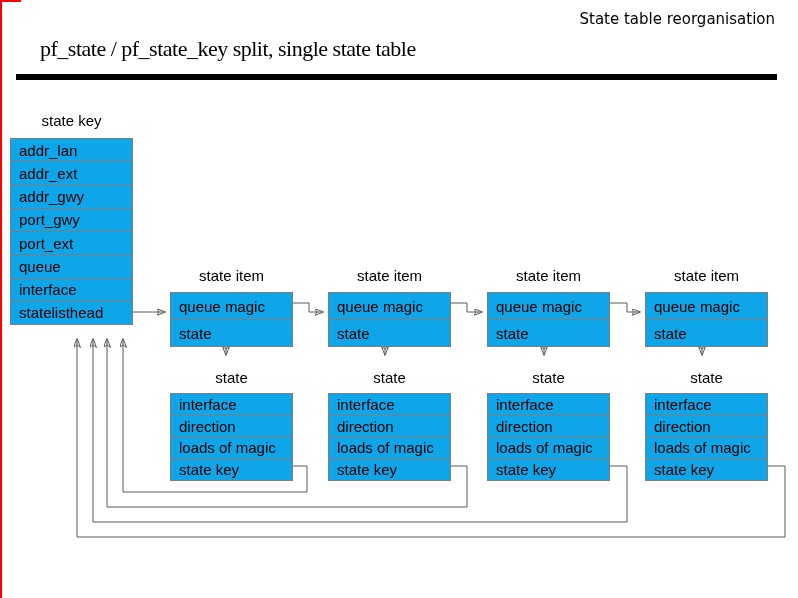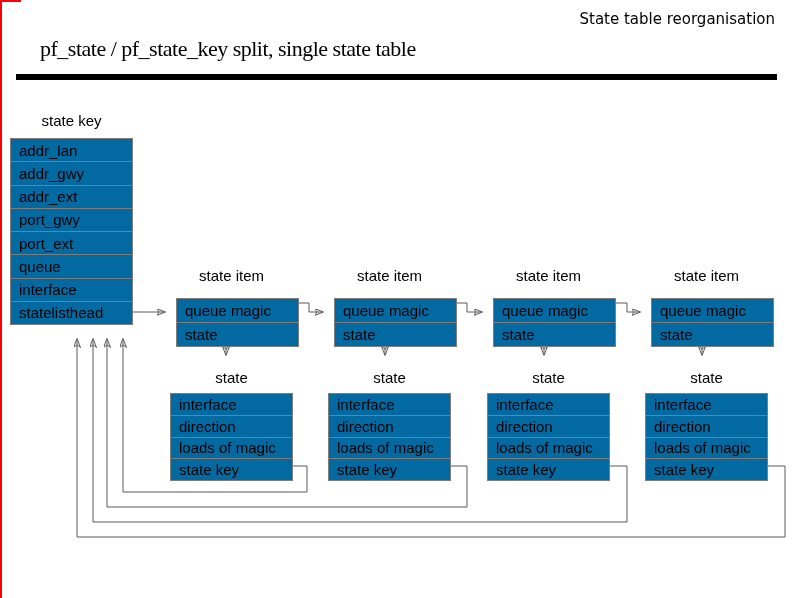--- a/index.html
+++ b/index.html
@@ -12,35 +12,35 @@
   .red-top{position:absolute;left:0;top:0;width:21px;height:2px;background:#ff0000;}
 
   
   .slide-label{position:absolute;top:10px;right:23px;font-family:"DejaVu Sans",sans-serif;
                font-size:15px;white-space:nowrap;}
   .page-title{position:absolute;top:36px;left:40px;font-family:Liberation Serif, serif;
               font-size:22px;letter-spacing:-0.5px;white-space:nowrap;}
   .title-rule{position:absolute;top:74px;left:16px;width:761px;height:6px;background:#000;}
 
   
-  .tbl{position:absolute;border:1px solid #7d7d7d;background:#0369a1;display:flex;
+  .tbl{position:absolute;border:1px solid #7d7d7d;background:#0ea5e9;display:flex;
        flex-direction:column;box-sizing:border-box;}
   .tbl .row{flex:1;display:flex;align-items:center;padding-left:8px;font-size:15px;
             white-space:nowrap;overflow:hidden;}
   .tbl .row + .row{border-top:1px solid #7d7d7d;}
   .box-label{position:absolute;font-size:15px;text-align:center;white-space:nowrap;}
 
   
   .key-label{left:10px;top:112px;width:123px;}
   .key-tbl{left:10px;top:138px;width:123px;height:187px;}
 
   
   .c1{left:170px;} .c2{left:328px;} .c3{left:487px;} .c4{left:645px;}
   .item-label{top:267px;width:123px;}
-  .item-tbl{top:298px;width:123px;height:49px;margin-left:6px;}
+  .item-tbl{top:292px;width:123px;height:55px;}
   .state-label{top:369px;width:123px;}
   .state-tbl{top:393px;width:123px;height:88px;}
 
   svg.wires{position:absolute;left:0;top:0;pointer-events:none;}
   svg.wires path{fill:none;stroke:#5a5a5a;stroke-width:1;}
 </style>
 </head>
 <body>
 
 <div class="slide">
@@ -68,22 +68,22 @@
     <path d="M702,333 L702,355" marker-end="url(#arr)"></path>
     <path d="M293,466 L307,466 L307,492 L123,492 L123,339" marker-end="url(#arr)"></path>
     <path d="M451,466 L467,466 L467,507 L107,507 L107,339" marker-end="url(#arr)"></path>
     <path d="M610,466 L627,466 L627,522 L93,522 L93,339" marker-end="url(#arr)"></path>
     <path d="M768,466 L785,466 L785,537 L77,537 L77,339" marker-end="url(#arr)"></path>
   </svg>
 
   <div class="box-label key-label">state key</div>
   <div class="tbl key-tbl">
     <div class="row">addr_lan</div>
+    <div class="row">addr_ext</div>
     <div class="row">addr_gwy</div>
-    <div class="row">addr_ext</div>
     <div class="row">port_gwy</div>
     <div class="row">port_ext</div>
     <div class="row">queue</div>
     <div class="row">interface</div>
     <div class="row">statelisthead</div>
   </div>
 
   <div class="box-label item-label c1">state item</div>
   <div class="tbl item-tbl c1">
     <div class="row">queue magic</div>

